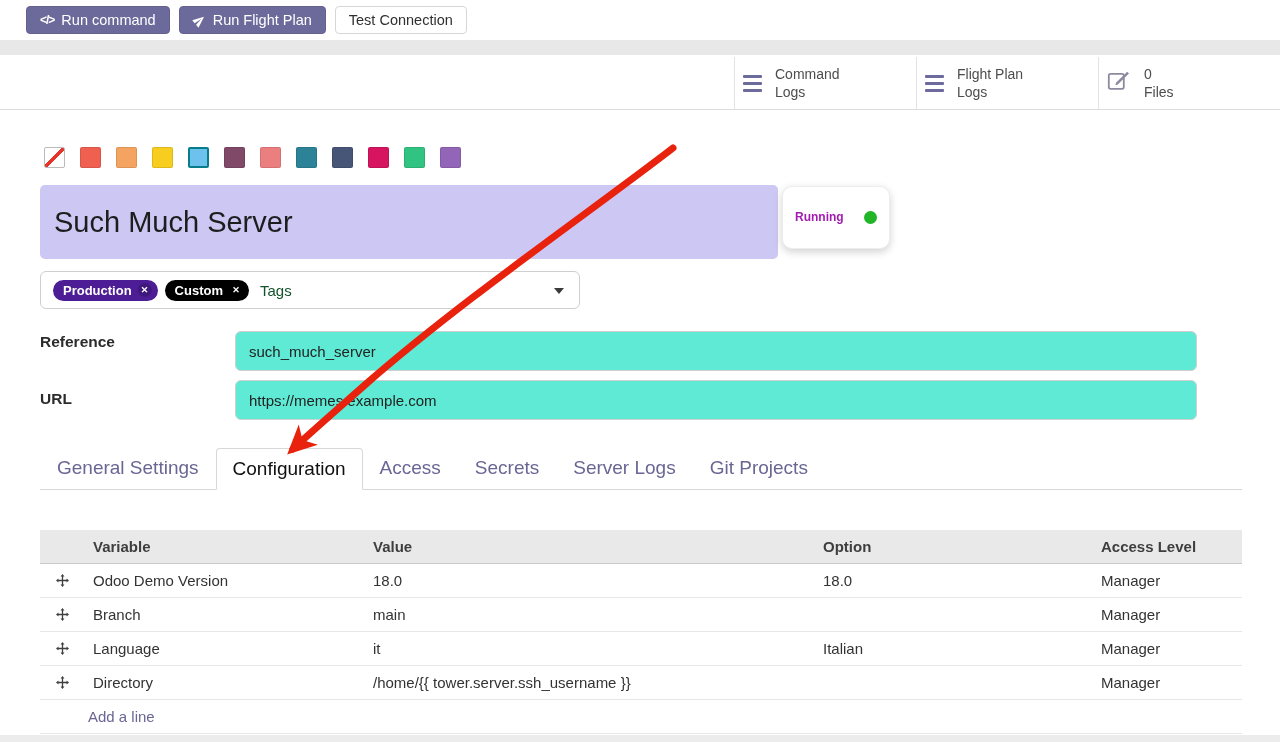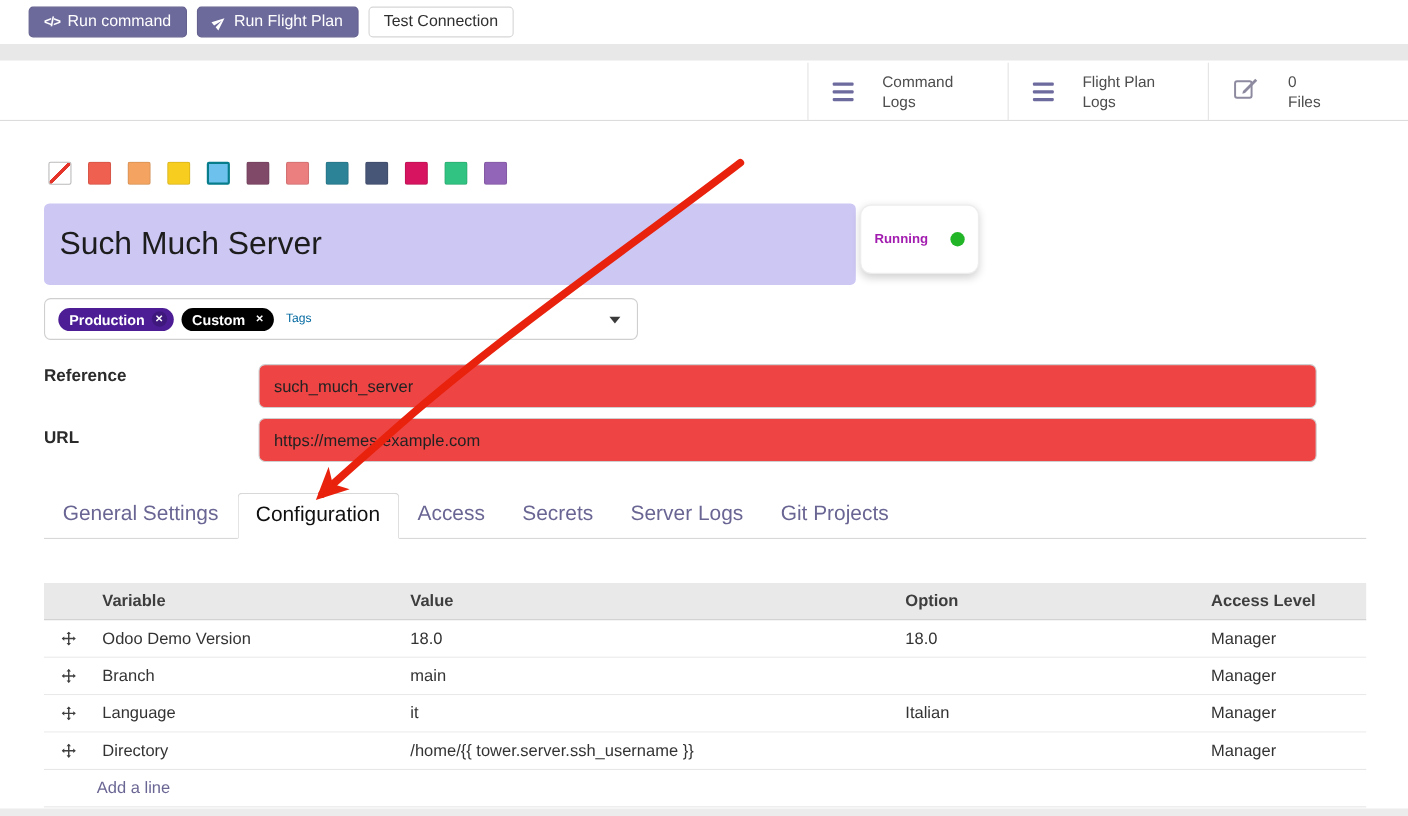--- a/index.html
+++ b/index.html
@@ -15,21 +15,21 @@
   .btn-primary { background:#6c699b; border-color:#64618f; color:#fff; }
   .btn-plain { background:#fff; border-color:#d6d6d6; color:#2f2f2f; }
   .code-glyph { font-weight:700; font-size:12px; letter-spacing:-1px; }
   .plane { display:inline-flex; transform:rotate(-40deg); }
 
   .band { position:absolute; top:40px; left:0; width:100%; height:15px; background:#e8e8e8; }
   .header-divider { position:absolute; top:109px; left:0; width:100%; height:1px; background:#dcdcdc; }
 
   
   .stat-area { position:absolute; top:57px; right:0; height:52px; display:flex; }
-  .stat-btn { width:182px; display:flex; align-items:center; gap:26px; padding-left:22px;
+  .stat-btn { width:182px; display:flex; align-items:center; gap:13px; padding-left:8px;
               border-left:1px solid #e3e3e3; cursor:pointer; background:#fff; }
   .burger { display:flex; flex-direction:column; gap:4px; }
   .burger i { width:19px; height:3px; background:#6d6a9e; border-radius:1px; display:block; }
   .stat-label { font-size:14px; color:#4d4d4d; width:86px; line-height:1.3; }
   .files-text { display:flex; flex-direction:column; font-size:14px; color:#4d4d4d; line-height:1.3; }
 
   
   .swatches { position:absolute; top:147px; left:44px; display:flex; gap:15px; }
   .swatch { width:21px; height:21px; border-radius:2px; cursor:pointer; border:1px solid rgba(0,0,0,.10); }
   .swatch.none { background:#fff; border:1px solid #bbb;
@@ -46,28 +46,28 @@
   .status-label { font-weight:700; font-size:12px; color:#a21caf; width:54px; line-height:1.3; word-break:break-all; }
   .status-dot { width:13px; height:13px; border-radius:50%; background:#21b527; margin-left:auto; }
 
   
   .tags-box { position:absolute; top:271px; left:40px; width:540px; height:38px; border:1px solid #cfcfcf;
               border-radius:6px; background:#fff; display:flex; align-items:center; padding:0 12px; gap:7px; }
   .tag { display:inline-flex; align-items:center; gap:6px; color:#fff; font-size:13px; font-weight:700;
          padding:3px 6px 3px 10px; border-radius:12px; white-space:nowrap; }
   .tag-x { width:14px; height:14px; border-radius:50%; background:rgba(0,0,0,.16); color:#fff; font-size:9px;
            line-height:1; display:flex; align-items:center; justify-content:center; cursor:pointer; }
-  .tags-ph { color:#0369a1; font-size:11px; margin-left:4px; }
+  .tags-ph { color:#14532d; font-size:15px; margin-left:4px; }
   .caret { position:absolute; right:15px; top:16px; width:0; height:0; border-left:5px solid transparent;
            border-right:5px solid transparent; border-top:6px solid #3a3a3a; cursor:pointer; }
 
   
   .field-label { position:absolute; left:40px; font-weight:700; font-size:15.5px; color:#2b2b2b; }
   .text-input { position:absolute; left:235px; width:962px; height:40px; border:1px solid #cfcfcf;
-                border-radius:6px; padding:0 13px; font-size:15px; color:#222; background:#ef4444;
+                border-radius:6px; padding:0 13px; font-size:15px; color:#222; background:#5eead4;
                 font-family:inherit; outline:none; }
 
   
   .tabs { position:absolute; top:453px; left:40px; width:1202px; height:37px;
           border-bottom:1px solid #d8d8d8; display:flex; align-items:flex-end; }
   .tab { padding:9px 16px; font-size:19px; color:#6a6694; cursor:pointer; border:1px solid transparent; }
   .tab.active { background:#fff; color:#101010; border:1px solid #d8d8d8; border-bottom:1px solid #fff;
                 border-radius:4px 4px 0 0; margin-bottom:-1px; }
 
   

